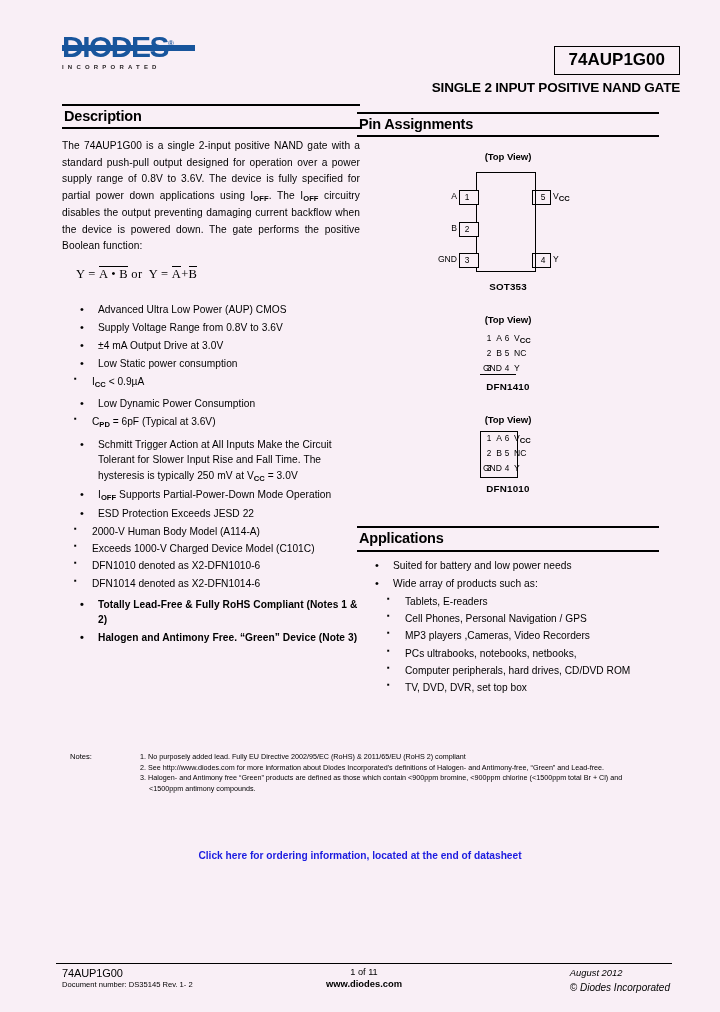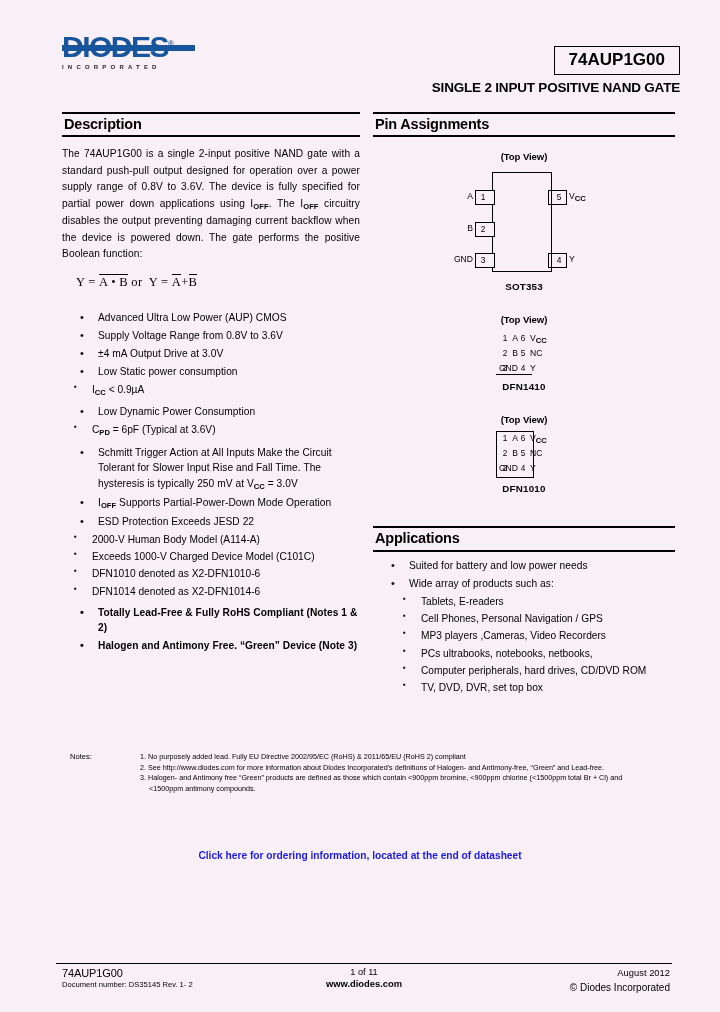--- a/index.html
+++ b/index.html
@@ -84,26 +84,26 @@
     top: 80px;
     font-size: 13.5px;
     font-weight: bold;
     letter-spacing: -0.2px;
   }
 
   
   .col-left {
     position: absolute;
     left: 62px;
-    top: 112px;
+    top: 104px;
     width: 298px;
   }
   .col-right {
     position: absolute;
-    left: 373px;
+    left: 357px;
     top: 112px;
     width: 302px;
   }
 
   
   .sec {
     margin-bottom: 8px;
   }
   .sec-title {
     font-size: 14.5px;
@@ -245,21 +245,21 @@
     left: 0; right: 0;
     top: 3px;
     text-align: center;
   }
   .f-mid .l1 { font-size: 9.2px; text-align: center; }
   .f-mid .l2 { font-size: 9.4px; font-weight: bold; margin-top: 1px; }
   .f-right {
     position: absolute;
     right: 2px;
     top: 3px;
-    text-align: right;
+    font-style: italic;
   }
   .f-right .l1 { font-size: 9.4px; }
   .f-right .l2 { font-size: 10px; margin-top: 4px; }
 
   
   .pindiag {
     position: relative;
     margin-top: 14px;
     text-align: center;
   }

